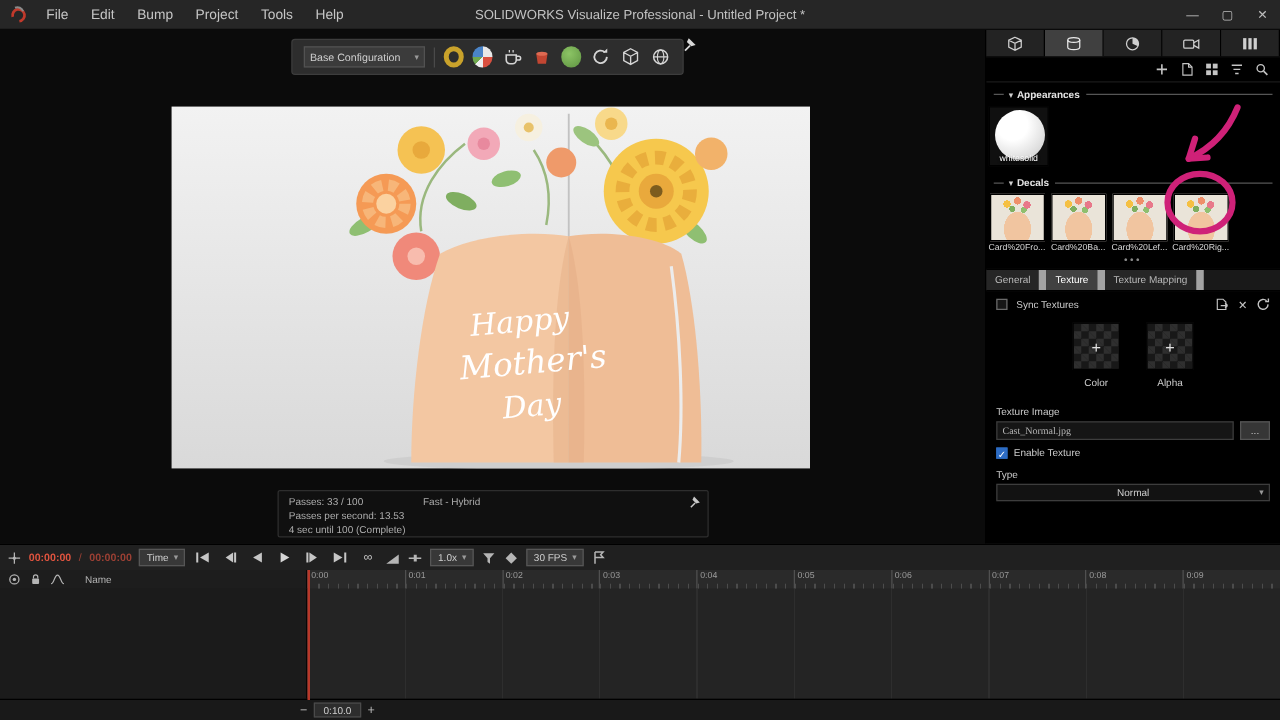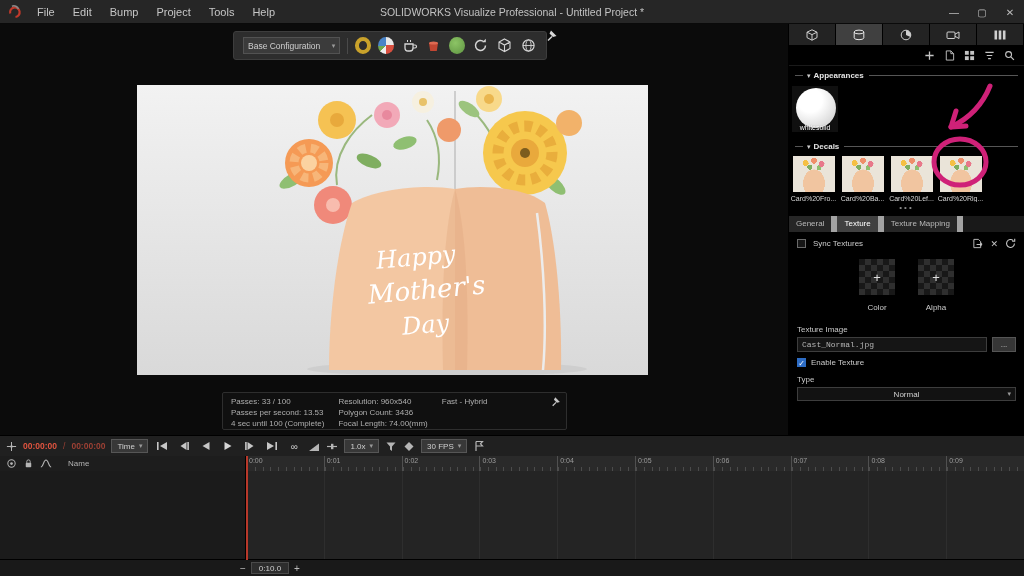--- a/index.html
+++ b/index.html
@@ -83,21 +83,21 @@
   .slot { width:46px; text-align:center; }
   .slot-box { width:38px; height:38px; border:1px solid #000; margin:0 auto; display:flex; align-items:center; justify-content:center; color:#e0e0e0; font-size:13px; }
   .checker { background-image:linear-gradient(45deg,#2f2f2f 25%,transparent 25%,transparent 75%,#2f2f2f 75%),linear-gradient(45deg,#2f2f2f 25%,#181818 25%,#181818 75%,#2f2f2f 75%); background-size:12px 12px; background-position:0 0,6px 6px; background-color:#181818; }
   .bump-box { background:linear-gradient(135deg,#9c9cf2,#8282da); }
   .slot.selected .slot-box { outline:2px solid #4f8fd9; }
   .slot-label { display:inline-block; font-size:8px; color:#cccccc; margin-top:4px; padding:0 4px; }
   .slot.selected .slot-label { background:#2d69c5; color:#fff; border-radius:1px; }
 
   .ti-label { font-size:8px; color:#c9c9c9; padding:9px 8px 3px; }
   .ti-row { display:flex; gap:5px; padding:0 8px; }
-  .ti-input { flex:1; height:15px; background:#151515; border:1px solid #3d3d3d; color:#b5b5b5; font-size:8px; font-family:Liberation Mono, monospace; padding:0 4px; }
+  .ti-input { flex:1; height:15px; background:#151515; border:1px solid #3d3d3d; color:#b5b5b5; font-size:8px; font-family:Liberation Serif, serif; padding:0 4px; }
   .browse-btn { width:24px; height:15px; background:#363636; border:1px solid #555; color:#ccc; font-size:8px; display:flex; align-items:center; justify-content:center; }
   .check-row { display:flex; align-items:center; gap:5px; padding:6px 8px 0; }
   .type-label { font-size:8px; color:#c9c9c9; padding:8px 8px 3px; }
   .type-select { margin:0 8px; height:14px; background:#121212; border:1px solid #3d3d3d; position:relative; display:flex; align-items:center; justify-content:center; font-size:8px; color:#cfcfcf; }
   .type-select .chev { position:absolute; right:4px; }
 
   
   .tl { position:absolute; left:0; top:435px; width:1024px; height:141px; background:#202020; border-top:1px solid #000; }
   .tl-controls { position:absolute; left:0; top:0; width:100%; height:20px; display:flex; align-items:center; gap:6px; padding:0 6px; }
   .t-cur { font-size:8.5px; font-weight:bold; color:#e0543f; }
@@ -257,25 +257,20 @@
       </span>
   </div>
 
   <div class="stats">
     <div class="stats-col">
       <span>Passes: 33 / 100</span>
       <span>Passes per second: 13.53</span>
       <span>4 sec until 100 (Complete)</span>
     </div>
     <div class="stats-col">
-      <span>Resolution: 960x540</span>
-      <span>Polygon Count: 3436</span>
-      <span>Focal Length: 74.00(mm)</span>
-    </div>
-    <div class="stats-col">
       <span>Fast - Hybrid</span>
     </div>
     <span class="stats-pin">
         <svg width="11" height="11" viewBox="0 0 13 13">
           <path d="M5 1.5 L10.5 7 L7 8 L3.5 4.5 Z" fill="#c8c8c8"></path>
           <path d="M6 7.5 L2 11.5" stroke="#c8c8c8" stroke-width="1.4"></path>
         </svg>
       </span>
   </div>
 </div>

